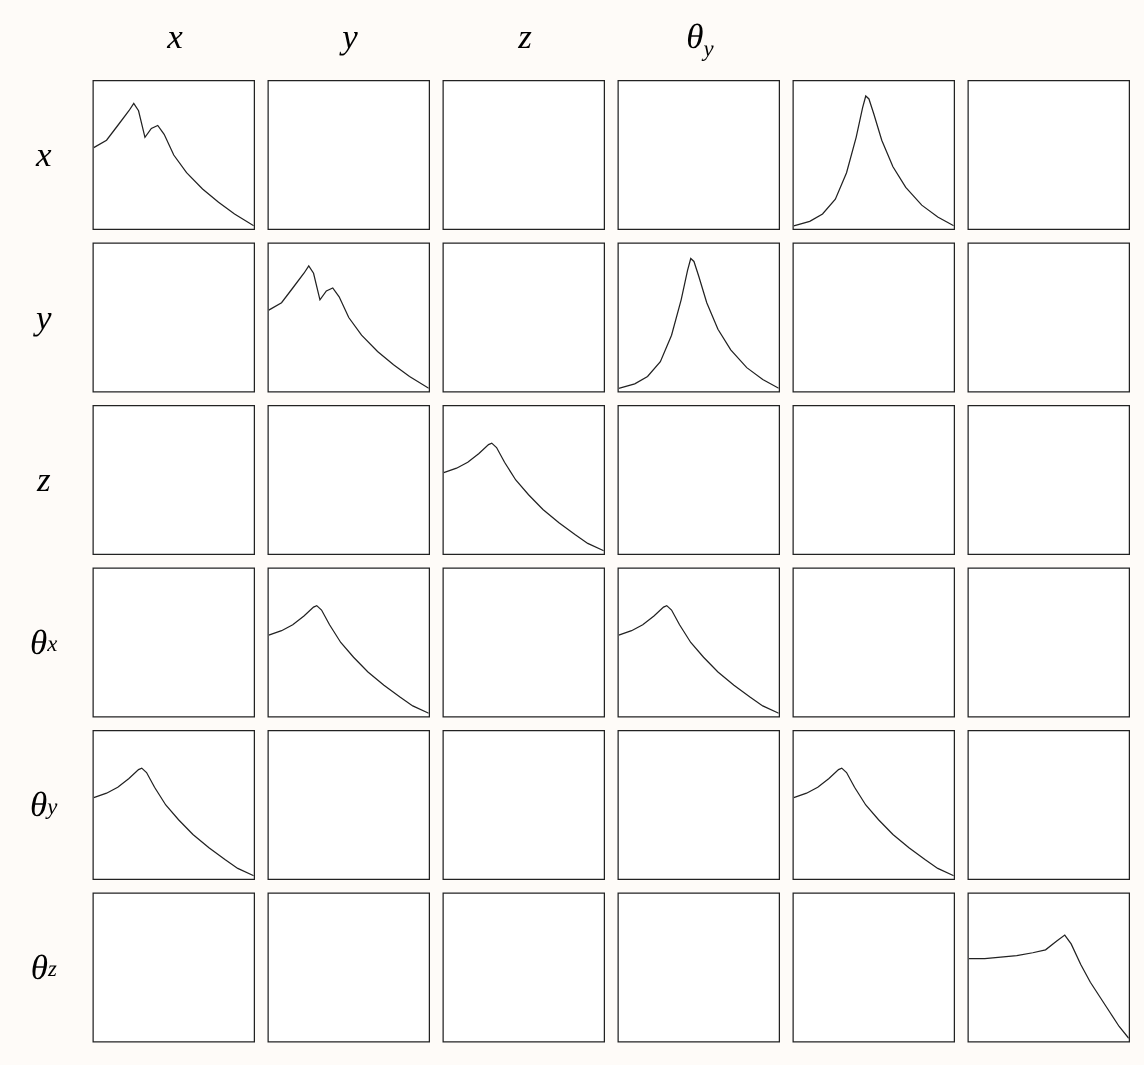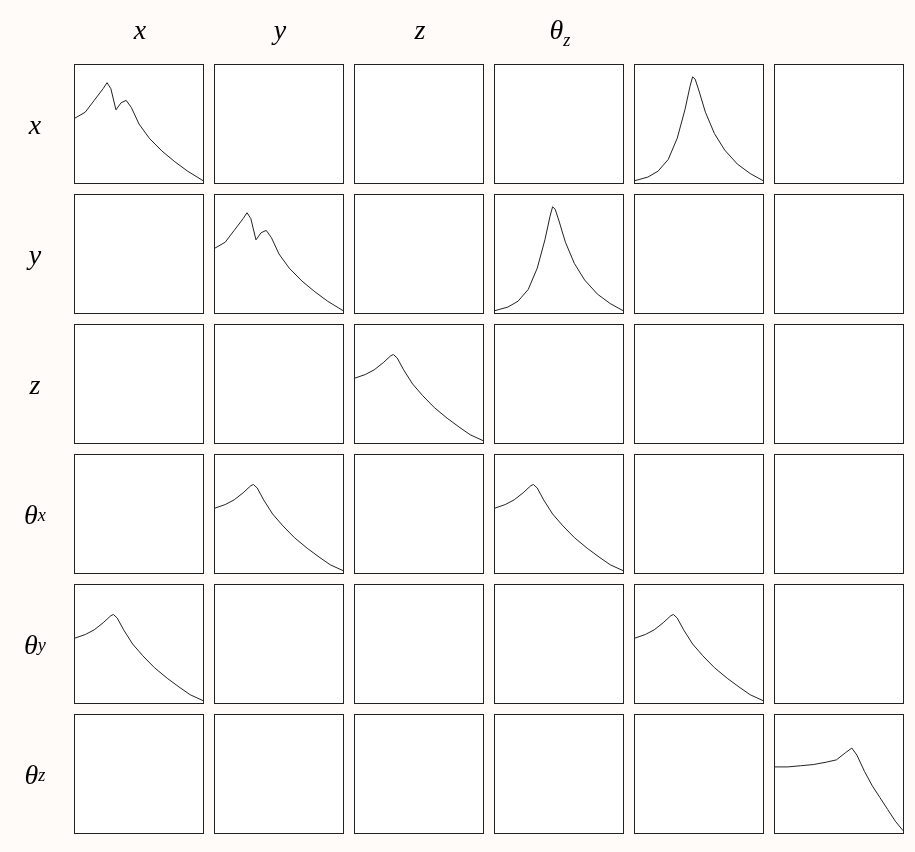--- a/index.html
+++ b/index.html
@@ -92,21 +92,21 @@
 </style>
 </head>
 <body>
 
 <div class="matrix">
 
   <div class="col-labels">
     <div class="col-label">x</div>
     <div class="col-label">y</div>
     <div class="col-label">z</div>
-    <div class="col-label"><span class="theta">θ</span><span class="sub">z</span></div>
+    <div class="col-label"><span class="theta">θ</span><span class="sub">y</span></div>
   </div>
 
   <div class="row-labels">
     <div class="row-label">x</div>
     <div class="row-label">y</div>
     <div class="row-label">z</div>
     <div class="row-label">
         <span class="theta">θ</span>
         <span class="sub">x</span>
       </div>

